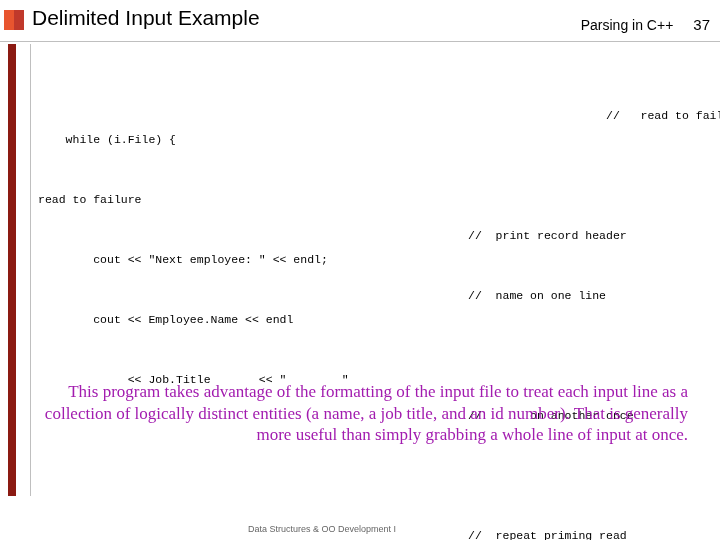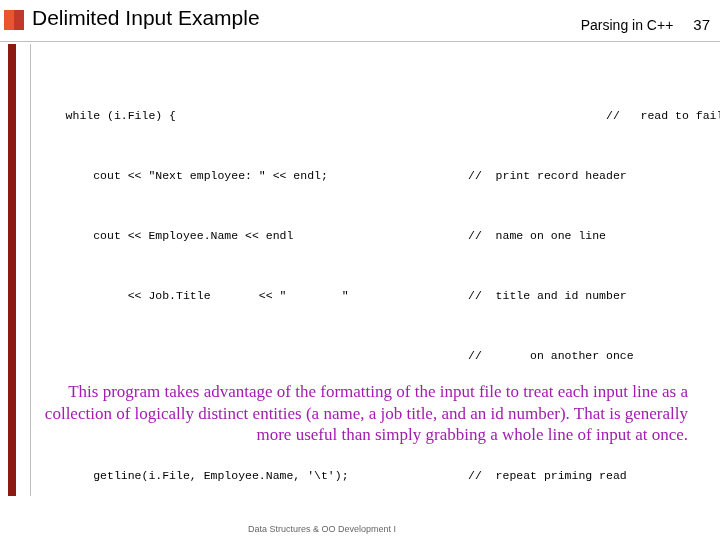--- a/index.html
+++ b/index.html
@@ -103,20 +103,21 @@
     white-space: pre;
   }
   .code-line {
     position: relative;
     height: 20px;
     white-space: pre;
   }
   .code-line .col-left {
     display: inline-block;
     white-space: pre;
+    margin-top: 24px;
   }
   .code-line .col-right {
     position: absolute;
     left: 430px;
     top: 0;
     white-space: pre;
   }
   
   .para {
     position: absolute;
@@ -155,23 +156,24 @@
       <span>Parsing in C++</span><span class="page-num">37</span>
     </div>
     <div class="header-rule"></div>
   </div>
 
   <div class="left-bar-dark"></div>
   <div class="left-bar-line"></div>
 
   <div class="code-area">
     <div class="code-line"><span class="col-left">    while (i.File) {</span><span class="col-right">                    //   read to failure</span></div>
+    <div class="code-line"><span class="col-left">read to failure</span><span class="col-right"></span></div>
     <div class="code-line"><span class="col-left">        cout &lt;&lt; "Next employee: " &lt;&lt; endl;</span><span class="col-right">//  print record header</span></div>
     <div class="code-line"><span class="col-left">        cout &lt;&lt; Employee.Name &lt;&lt; endl</span><span class="col-right">//  name on one line</span></div>
-    <div class="code-line"><span class="col-left">             &lt;&lt; Job.Title       &lt;&lt; "        "</span><span class="col-right">//  title and id number</span></div>
+    <div class="code-line"><span class="col-left">             &lt;&lt; Job.Title       &lt;&lt; "        "</span></div>
     <div class="code-line"><span class="col-right">//       on another once</span></div>
     <div class="code-line"><span class="col-left"></span><span class="col-right"></span></div>
     <div class="code-line"><span class="col-left">        getline(i.File, Employee.Name, '\t');</span><span class="col-right">//  repeat priming read</span></div>
     
     
     
     
     
     
     

